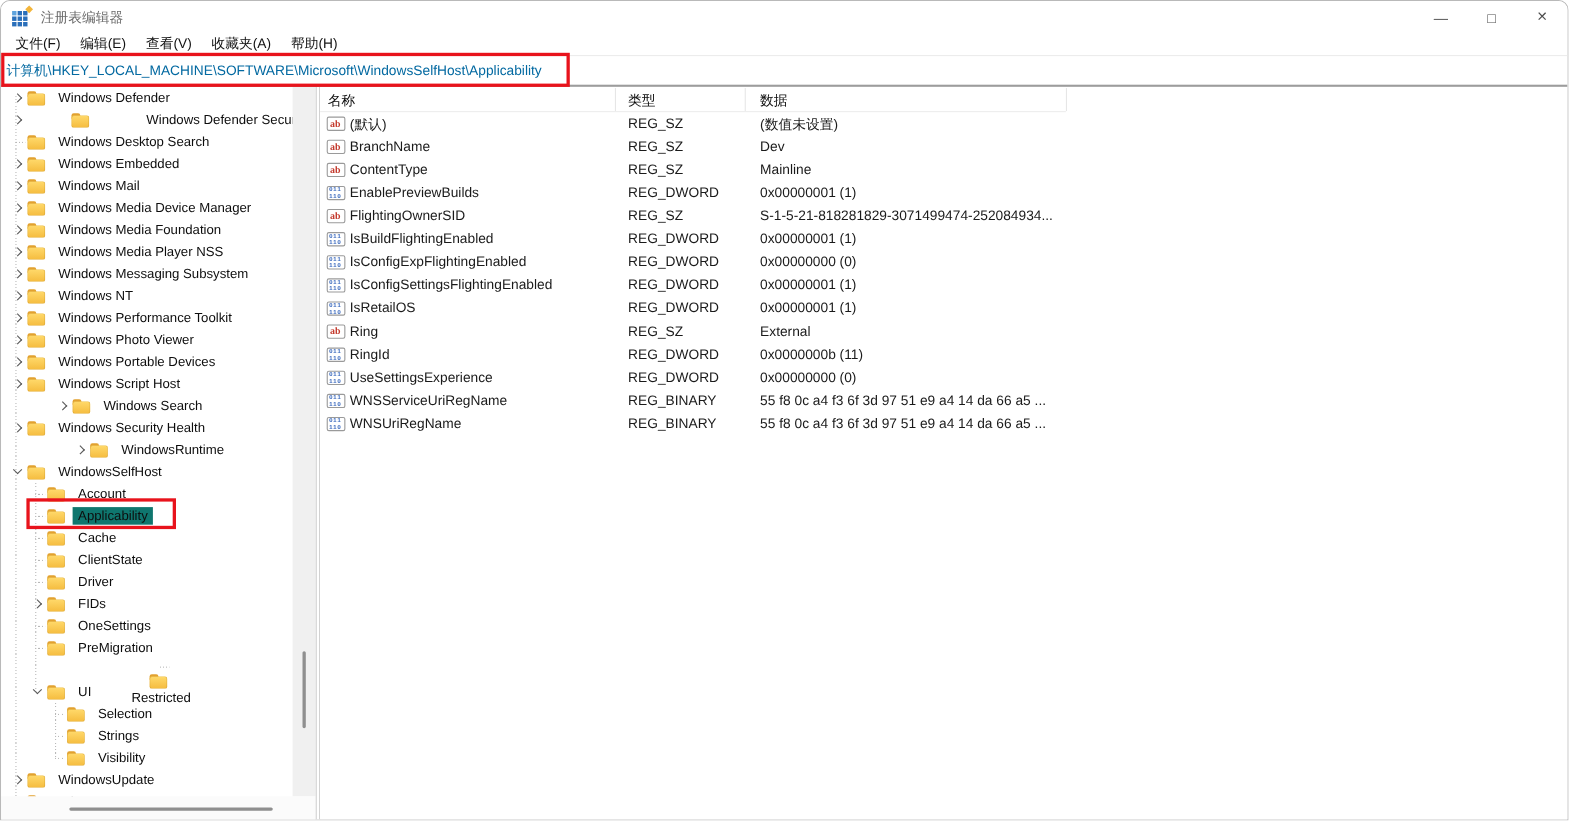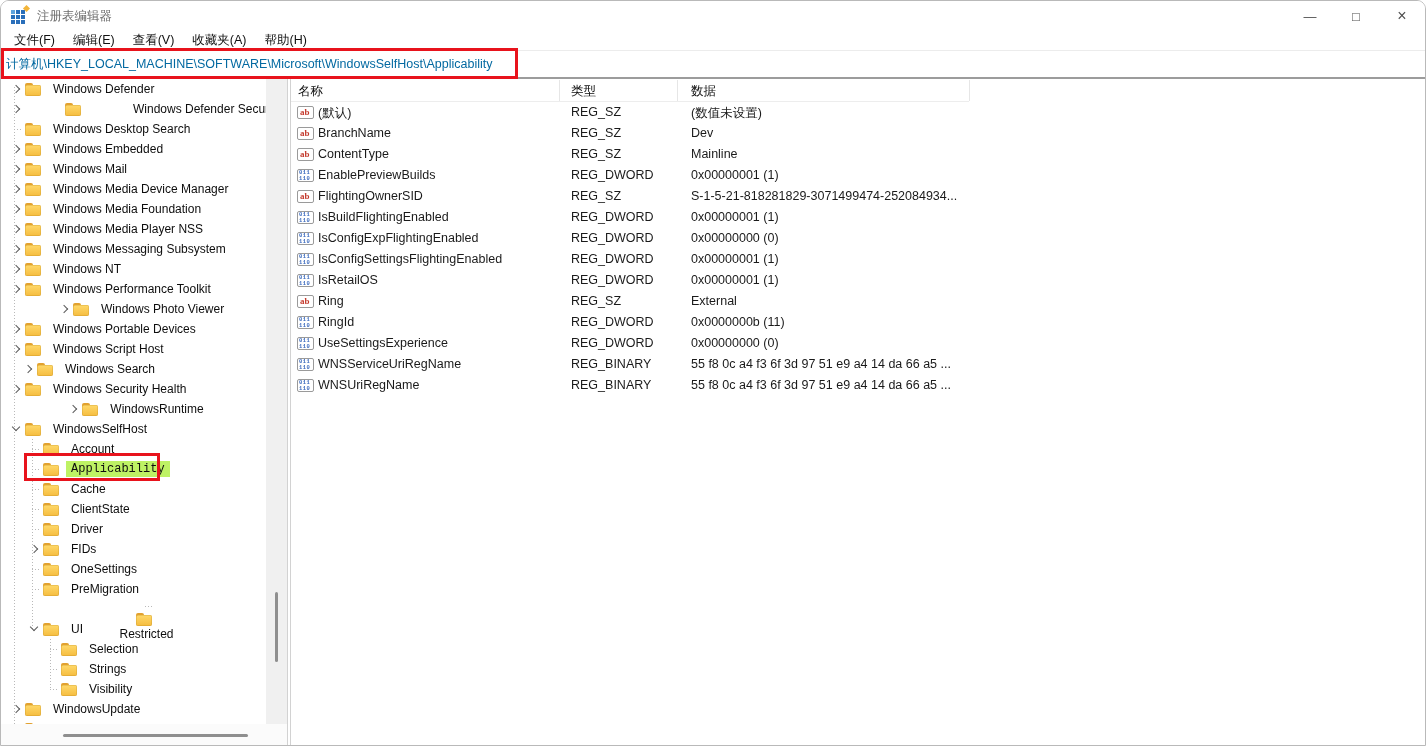--- a/index.html
+++ b/index.html
@@ -44,21 +44,21 @@
   .chev.collapsed::after { transform:rotate(-45deg); }
   .chev.expanded::after  { transform:rotate(45deg); left:4px; top:2px; }
   .chev.none { background-image:repeating-linear-gradient(to right,#b9b9b9 0 1px,transparent 1px 3px);
                background-size:9px 1px; background-repeat:no-repeat; background-position:left 5px center; }
   .folder { width:17px; height:13px; flex:none; margin:0 6px 0 2px; position:relative; }
   .folder::before { content:""; position:absolute; left:0; top:0; width:8px; height:5px; background:#e2a12f; border-radius:2px 2px 0 0; }
   .folder::after  { content:""; position:absolute; left:0; top:2px; width:16px; height:11px;
                     background:linear-gradient(180deg,#ffd96a,#f5bc3f); border-radius:2px;
                     box-shadow:inset 0 0 0 0.5px rgba(186,134,26,.5); }
   .tlabel { font-size:12px; padding:1px 5px; color:#0d0d0d; }
-  .tlabel.selected { background:#bef264;font-family:Liberation Mono, monospace; }
+  .tlabel.selected { background:#0f766e; }
   .vguide { position:absolute; width:1px; background-image:repeating-linear-gradient(to bottom,#b9b9b9 0 1px,transparent 1px 3px); }
   
   .tree-vscroll { position:absolute; left:265px; top:0; width:21px; height:645px; background:#f0f0f0; }
   .thumb-v { position:absolute; left:9px; top:513px; width:3px; height:70px; background:#8f8f8f; border-radius:2px; }
   .tree-hscroll { position:absolute; left:0; top:645px; width:286px; height:23px; background:#fbfbfb; }
   .thumb-h { position:absolute; left:62px; top:10px; width:185px; height:3px; background:#8f8f8f; border-radius:2px; }
   .splitter { position:absolute; left:286px; top:0; width:4px; height:100%; background:#fff;
               border-left:1px solid #d2d2d2; border-right:1px solid #d2d2d2; }
   
   .values { position:absolute; left:290px; top:0; right:0; bottom:0; background:#fff; }
@@ -178,36 +178,36 @@
         <div class="trow" style="padding-left: 8px;">
           <span class="chev collapsed"></span>
           <span class="folder"></span>
           <span class="tlabel">Windows NT</span>
         </div>
         <div class="trow" style="padding-left: 8px;">
           <span class="chev collapsed"></span>
           <span class="folder"></span>
           <span class="tlabel">Windows Performance Toolkit</span>
         </div>
-        <div class="trow" style="padding-left: 24px; margin-left: 32px;">
+        <div class="trow" style="padding-left: 8px;">
           <span class="chev collapsed"></span>
           <span class="folder"></span>
           <span class="tlabel">Windows Photo Viewer</span>
         </div>
         <div class="trow" style="padding-left: 8px;">
           <span class="chev collapsed"></span>
           <span class="folder"></span>
           <span class="tlabel">Windows Portable Devices</span>
         </div>
         <div class="trow" style="padding-left: 8px;">
           <span class="chev collapsed"></span>
           <span class="folder"></span>
           <span class="tlabel">Windows Script Host</span>
         </div>
-        <div class="trow" style="padding-left: 20px;">
+        <div class="trow" style="padding-left: 20px; margin-left: 29px;">
           <span class="chev collapsed"></span>
           <span class="folder"></span>
           <span class="tlabel">Windows Search</span>
         </div>
         <div class="trow" style="padding-left: 8px;">
           <span class="chev collapsed"></span>
           <span class="folder"></span>
           <span class="tlabel">Windows Security Health</span>
         </div>
         <div class="trow" style="padding-left: 8px; justify-content: center;">

